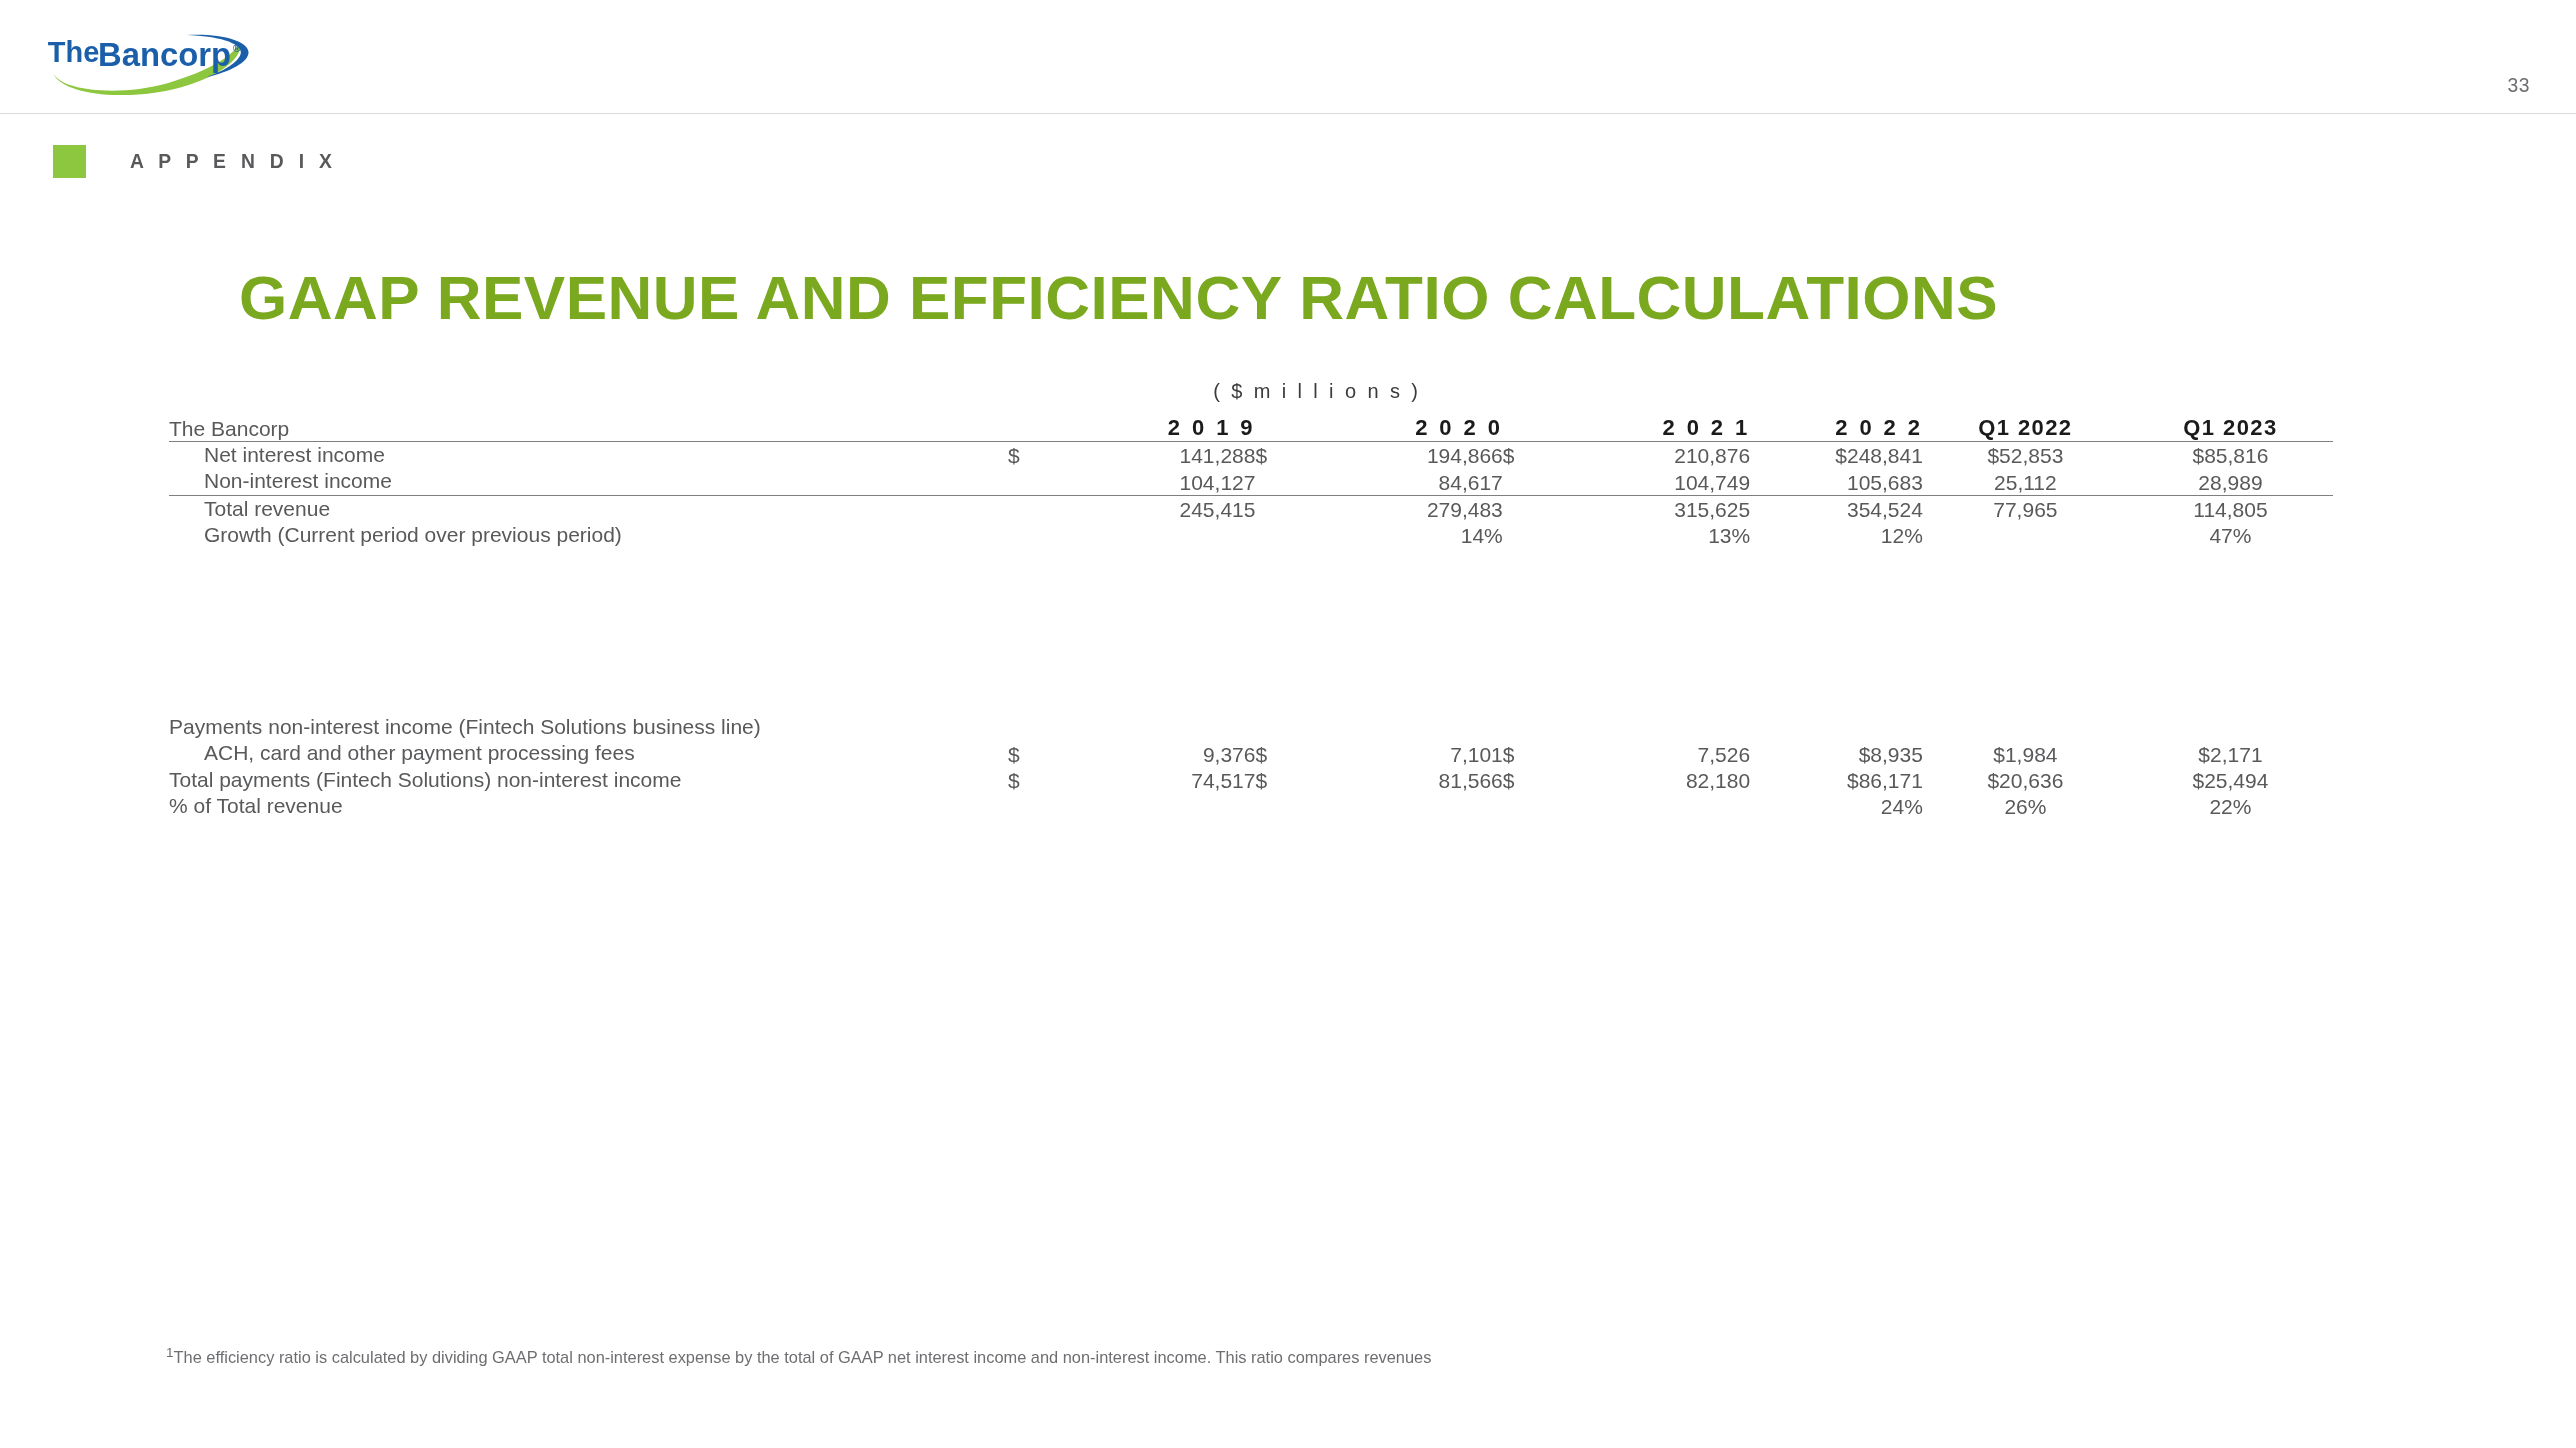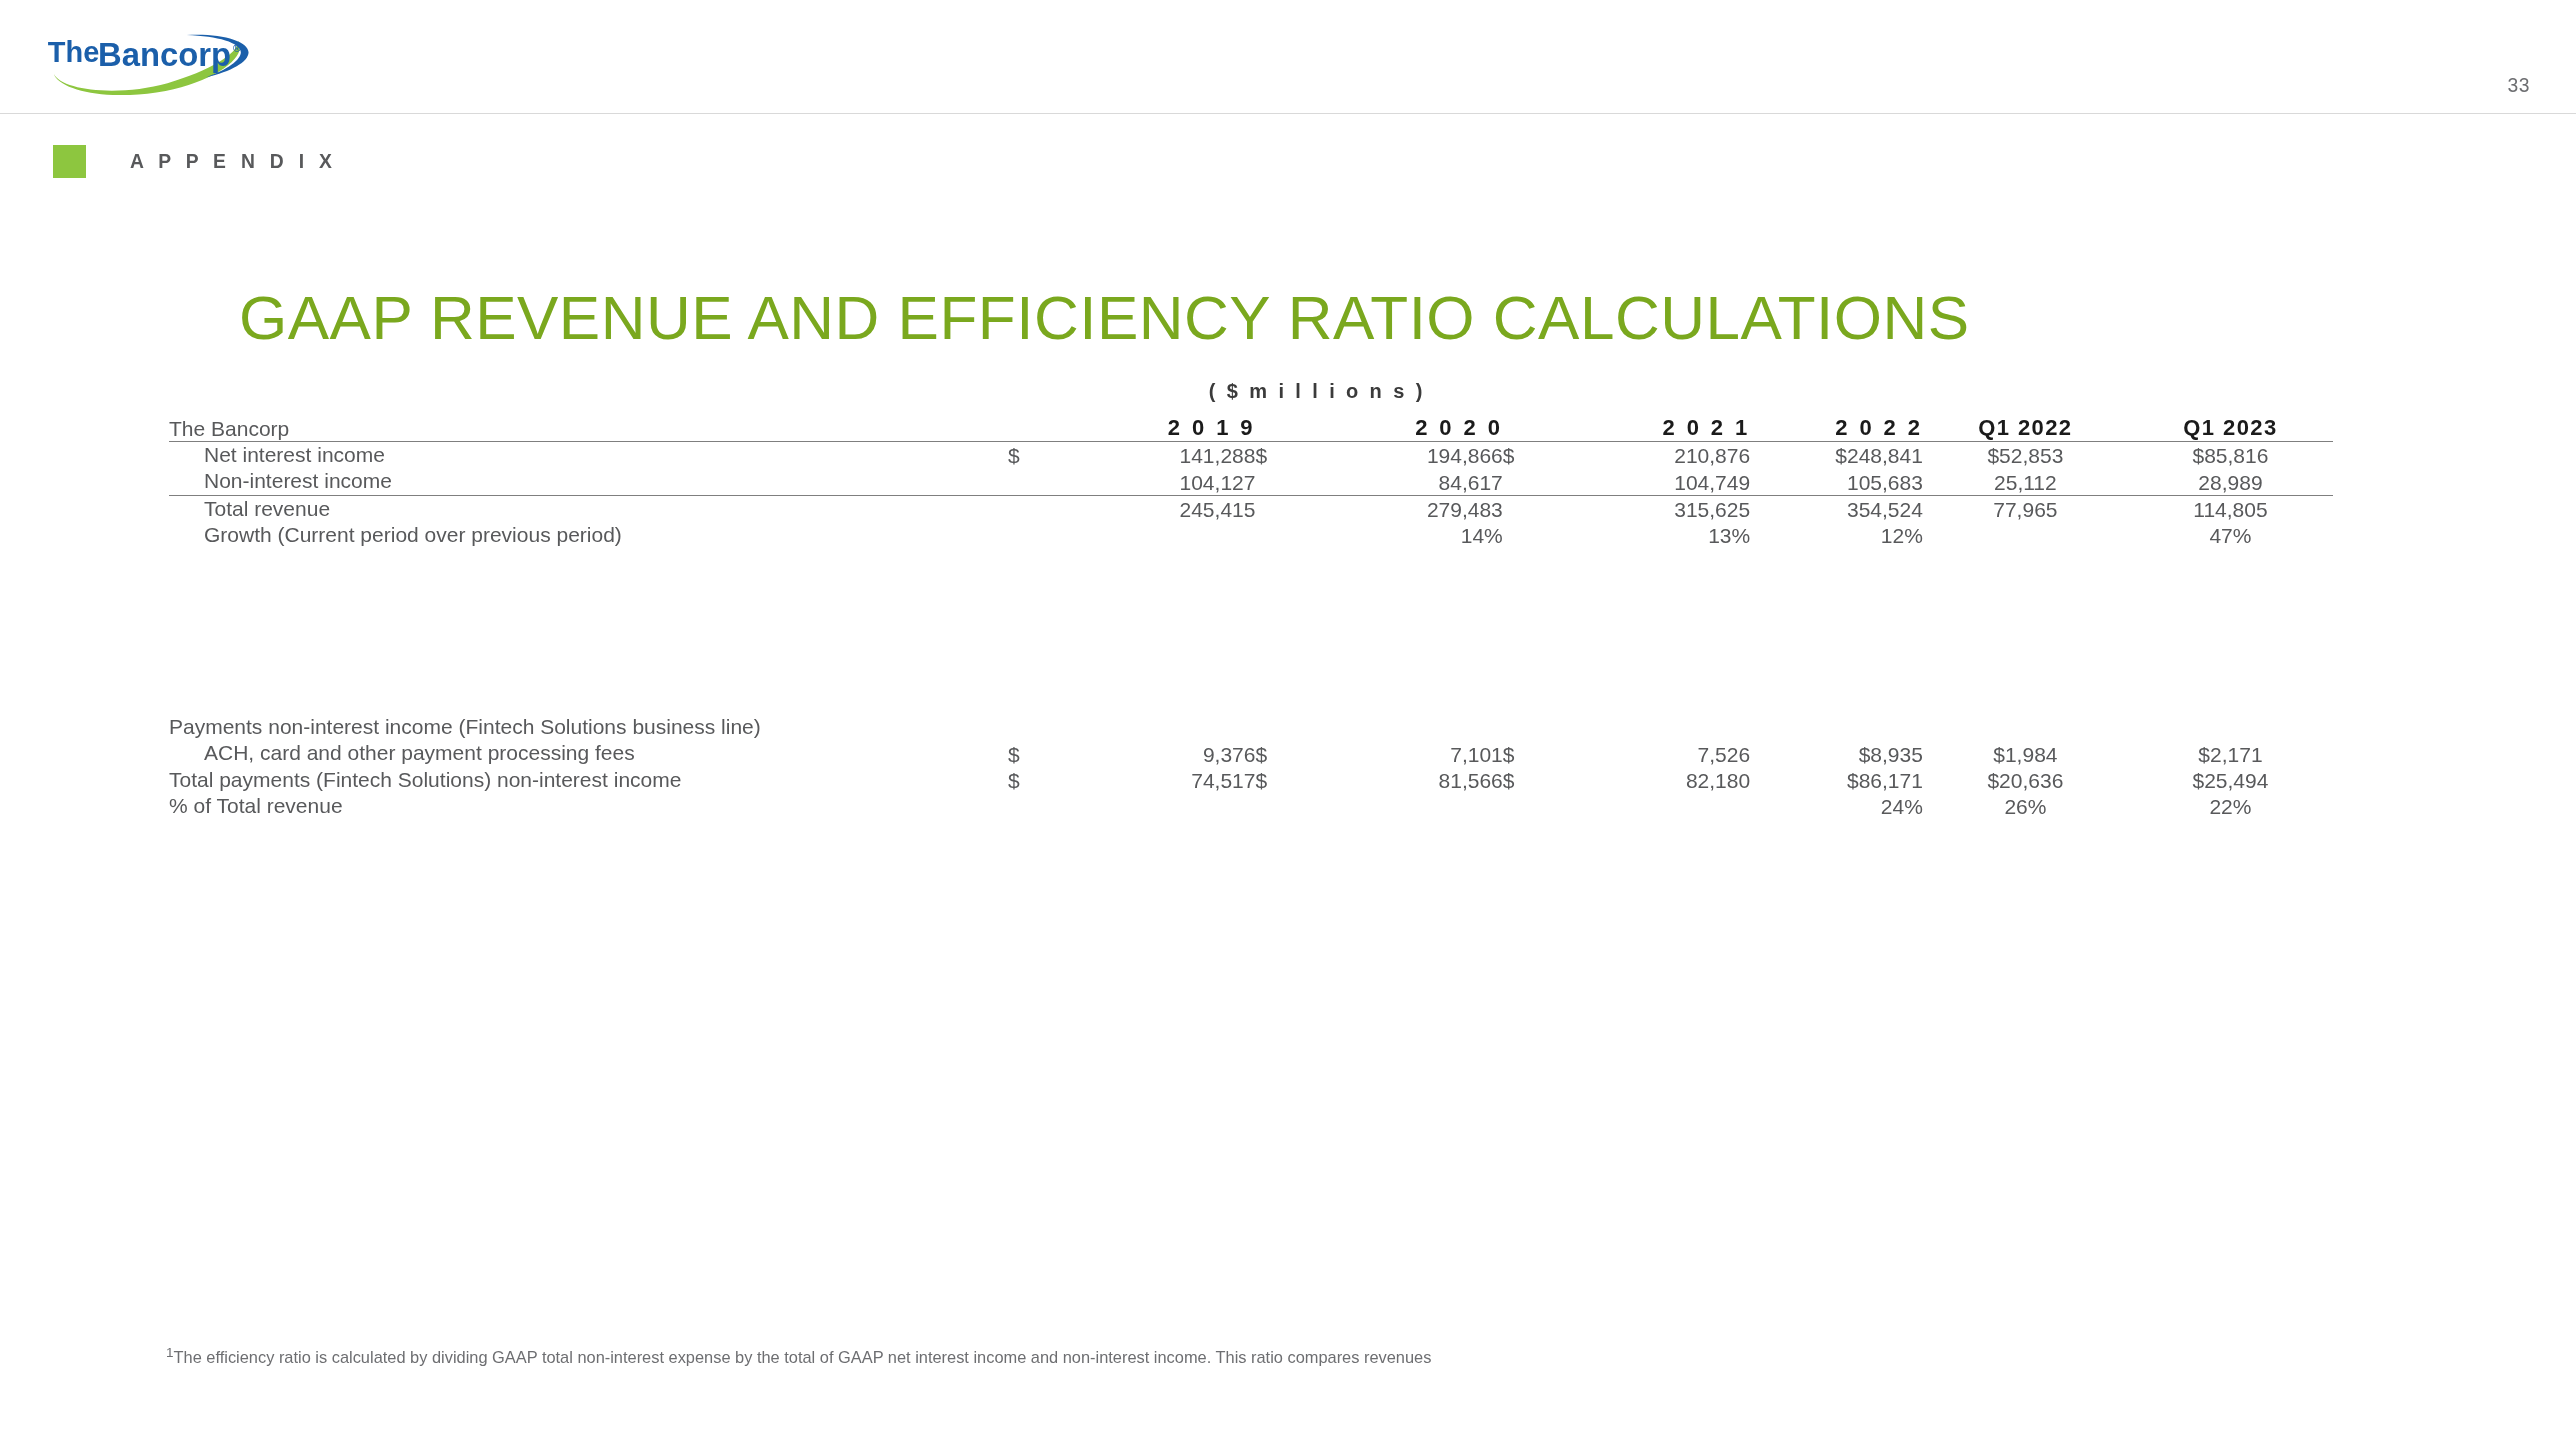--- a/index.html
+++ b/index.html
@@ -65,38 +65,38 @@
     font-size: 19.3px;
     letter-spacing: 4.8px;
     color: #58595b;
     font-weight: 600;
   }
 
   
   .slide-title {
     position: absolute;
     left: 239px;
-    top: 282px;
+    top: 262px;
     font-size: 62px;
     color: #7aa81e;
     letter-spacing: 0.5px;
-    font-weight: 400;
+    font-weight: 700;
     white-space: nowrap;
   }
 
   .units-label {
     position: absolute;
     top: 380px;
     left: 0;
     width: 2576px;
     text-align: center;
     font-size: 20px;
     letter-spacing: 2.9px;
     color: #3b3b3b;
-    font-weight: 700;
+    font-weight: 400;
     padding-left: 58px;
     box-sizing: border-box;
   }
 
   
   .table-wrap {
     position: absolute;
     left: 169px;
     top: 415px;
     width: 2164px;

